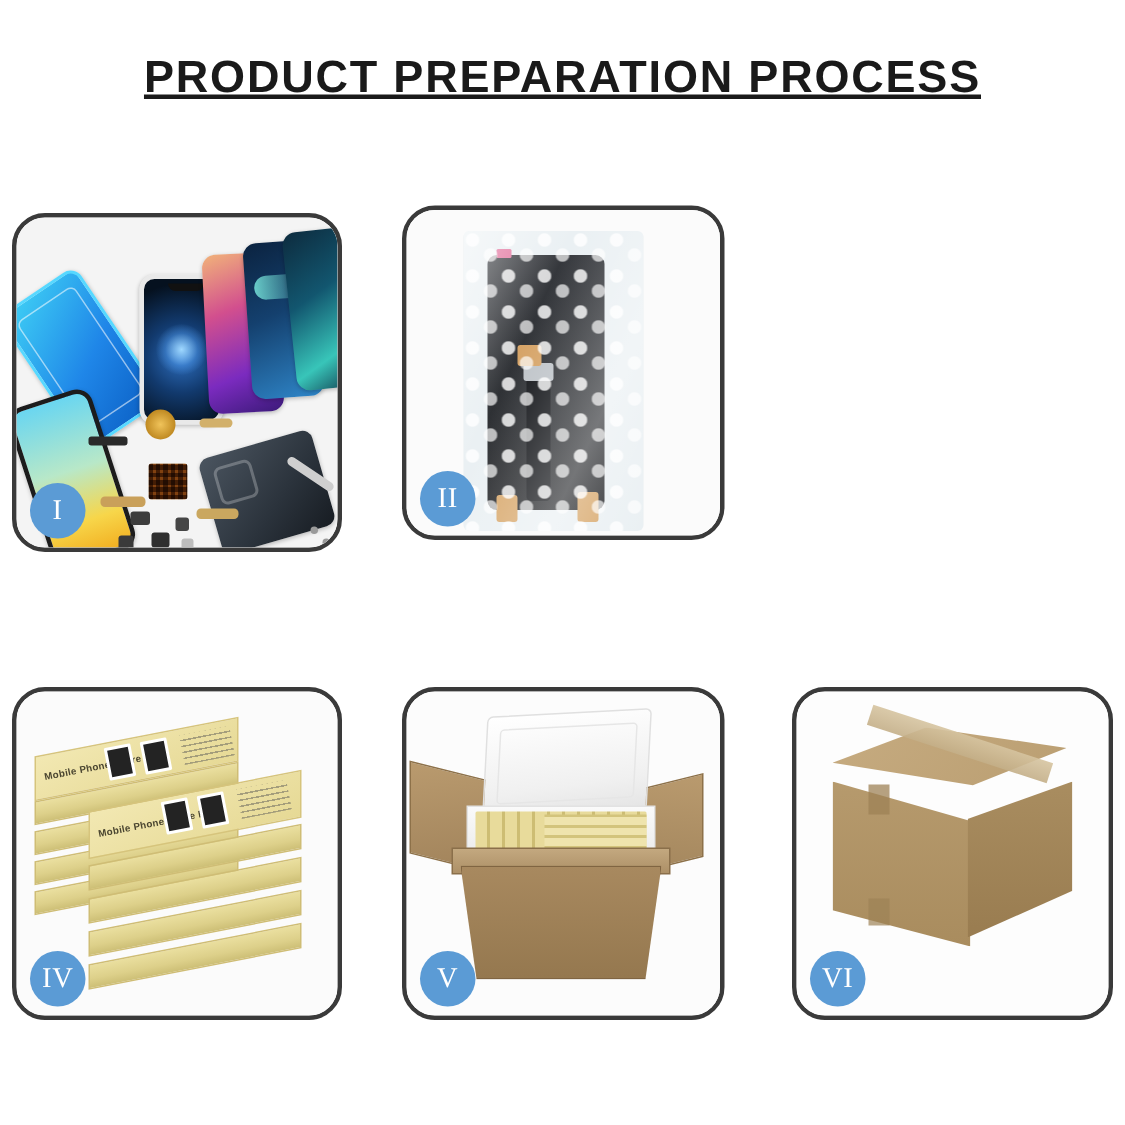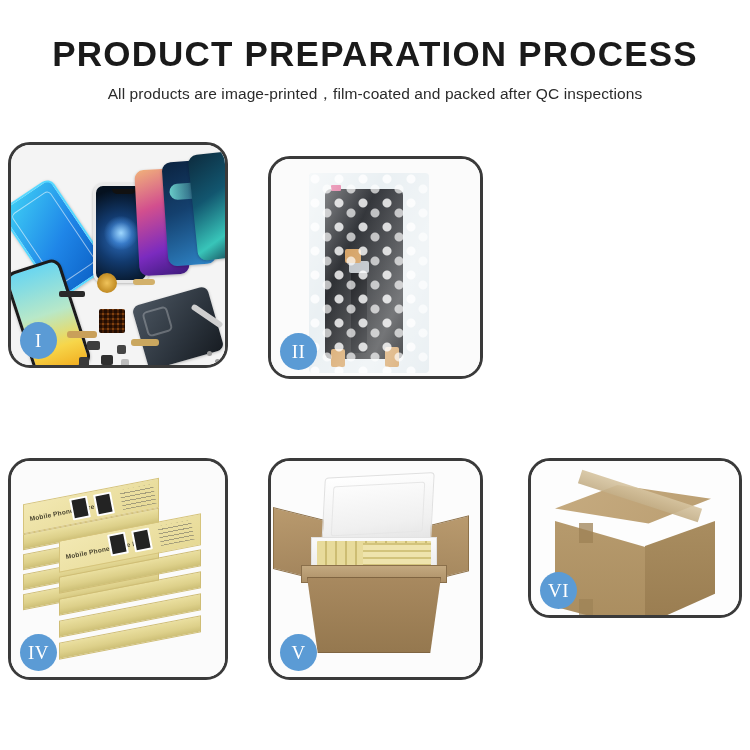--- a/index.html
+++ b/index.html
@@ -8,27 +8,28 @@
     background: #ffffff;
     font-family: "Liberation Sans", sans-serif;
     overflow: hidden;
   }
   #root { position: relative; width: 750px; height: 750px; background: #ffffff; }
 
   
   .header { position: absolute; left: 0; top: 0; width: 750px; text-align: center; }
   .title {
     font-family: "Liberation Sans", sans-serif;
-    font-size: 35px;
+    font-size: 30px;
     font-weight: 700;
     color: #1a1a1a;
     letter-spacing: 1.2px;
     margin-top: 36px;
     line-height: 1.05;
     white-space: nowrap;
+    text-decoration: underline;
   }
   .subtitle {
     font-family: "Liberation Sans", sans-serif;
     font-size: 15.5px;
     font-weight: 400;
     color: #2b2b2b;
     letter-spacing: 0.1px;
     margin-top: 11px;
     white-space: nowrap;
   }
@@ -369,21 +370,20 @@
     background:#9d8156; opacity:.7;
   }
 </style>
 </head>
 <body>
 
 <div id="root">
 
   <div class="header">
     <div class="title">PRODUCT PREPARATION PROCESS</div>
-    <div class="subtitle">All products are image-printed，film-coated and packed after QC inspections</div>
   </div>
 
   <div class="grid">
 
     <div class="panel" style="left:8px; top:142px; width:220px; height:226px;">
       <div class="panel-inner p1-bg">
         <div class="phone ph-blue"></div>
         <div class="phone ph-glass"></div>
         <div class="phone ph-purple"></div>
         <div class="phone ph-teal"></div>
@@ -401,21 +401,21 @@
         <div class="chip sm3"></div>
         <div class="chip sm4"></div>
         <div class="chip sm5"></div>
         <div class="chip screw1"></div>
         <div class="chip screw2"></div>
         <div class="chip tool"></div>
       </div>
       <div class="badge">I</div>
     </div>
 
-    <div class="panel" style="left:268px; top:156px; width:215px; height:223px;">
+    <div class="panel" style="left:268px; top:137px; width:215px; height:223px;">
       <div class="panel-inner p2-bg">
         <div class="bubblebag">
           <div class="lcd"></div>
           <div class="lcd-flex"></div>
           <div class="lcd-conn"></div>
           <div class="tape-a"></div>
           <div class="tape-b"></div>
           <div class="tape-c"></div>
           <div class="pinkmark"></div>
           <div class="bubbles"></div>
@@ -462,21 +462,21 @@
         <div class="foamlid"></div>
         <div class="innerfoam"></div>
         <div class="ybars"></div>
         <div class="ybars2"></div>
         <div class="cartonrim"></div>
         <div class="cartonbody"></div>
       </div>
       <div class="badge">V</div>
     </div>
 
-    <div class="panel" style="left:528px; top:458px; width:214px; height:160px;">
+    <div class="panel" style="left:528px; top:458px; width:214px; height:222px;">
       <div class="panel-inner p6-bg">
         <div class="c-top"></div>
         <div class="c-front"></div>
         <div class="c-side"></div>
         <div class="c-tape"></div>
         <div class="c-seam1"></div>
         <div class="c-seam2"></div>
       </div>
       <div class="badge">VI</div>
     </div>

